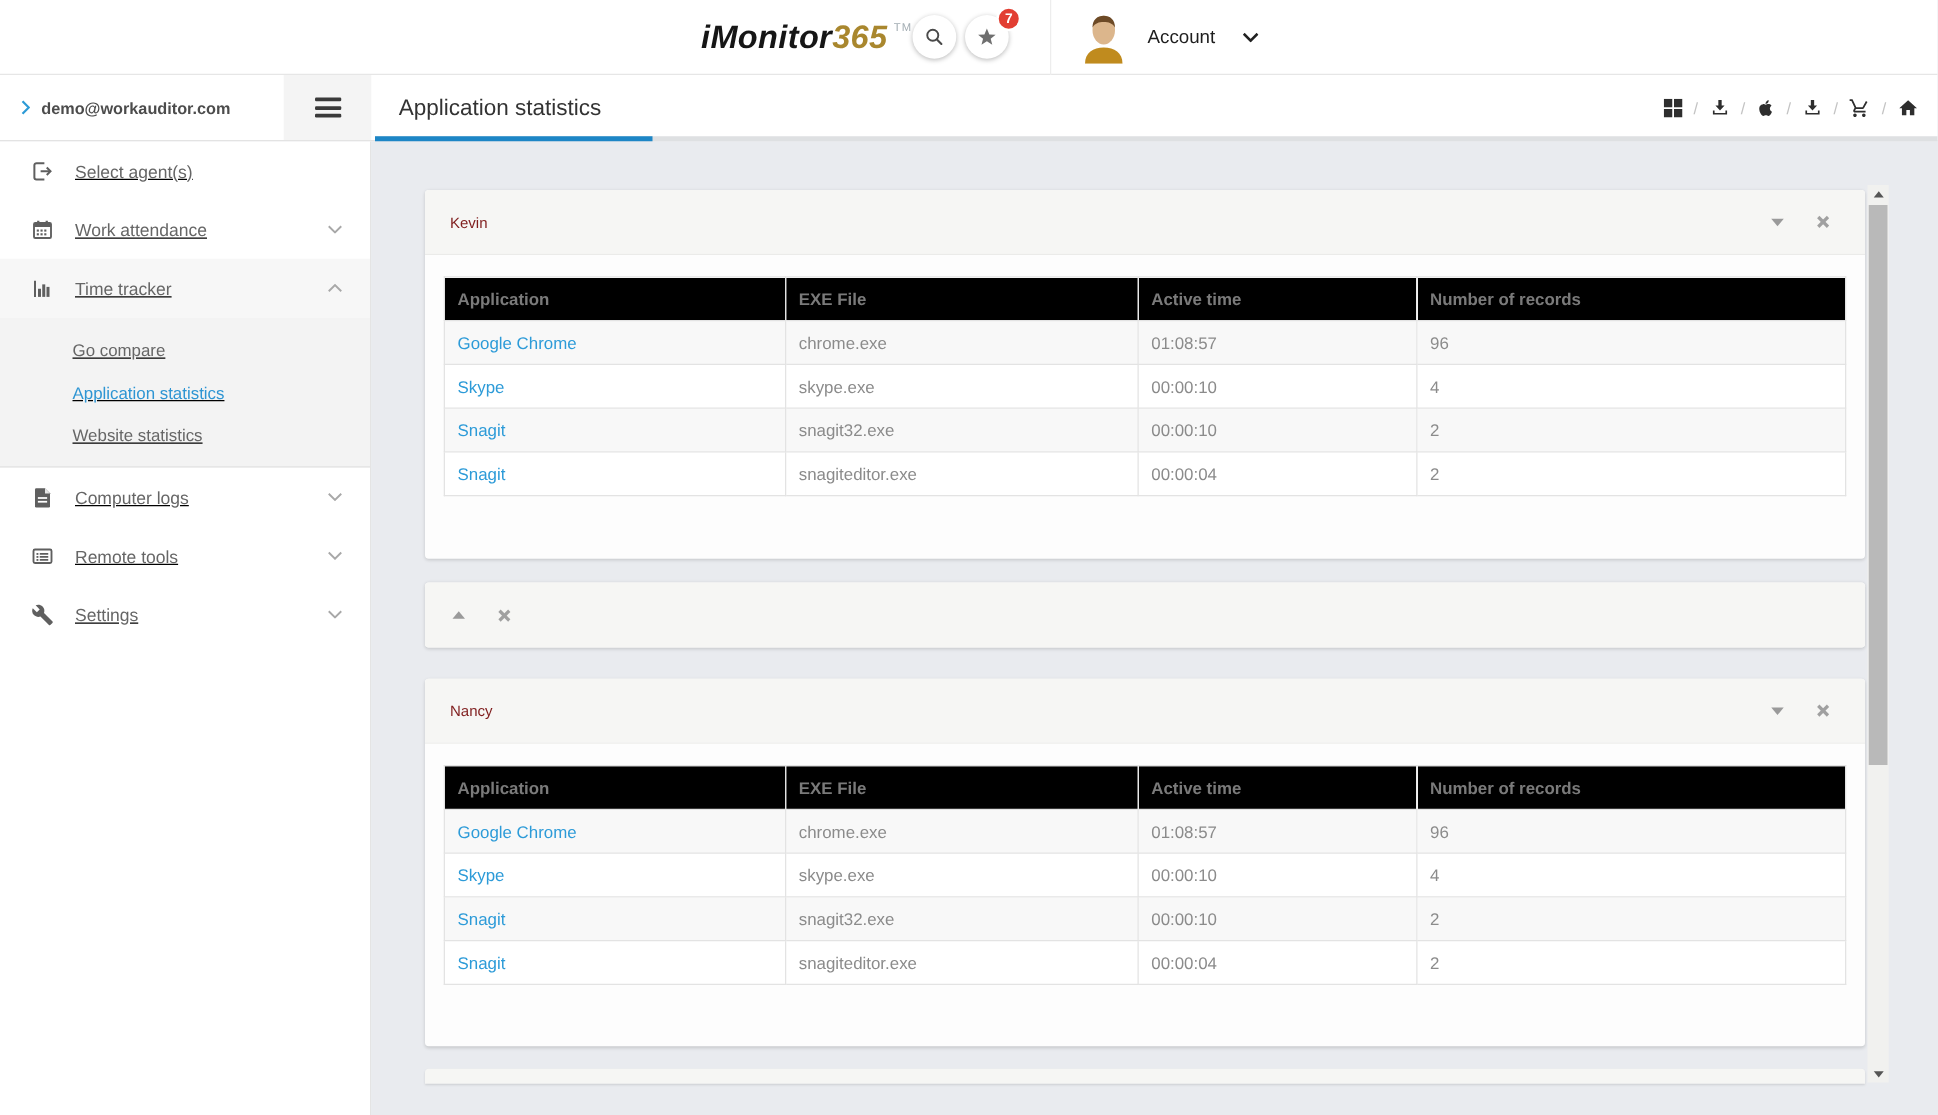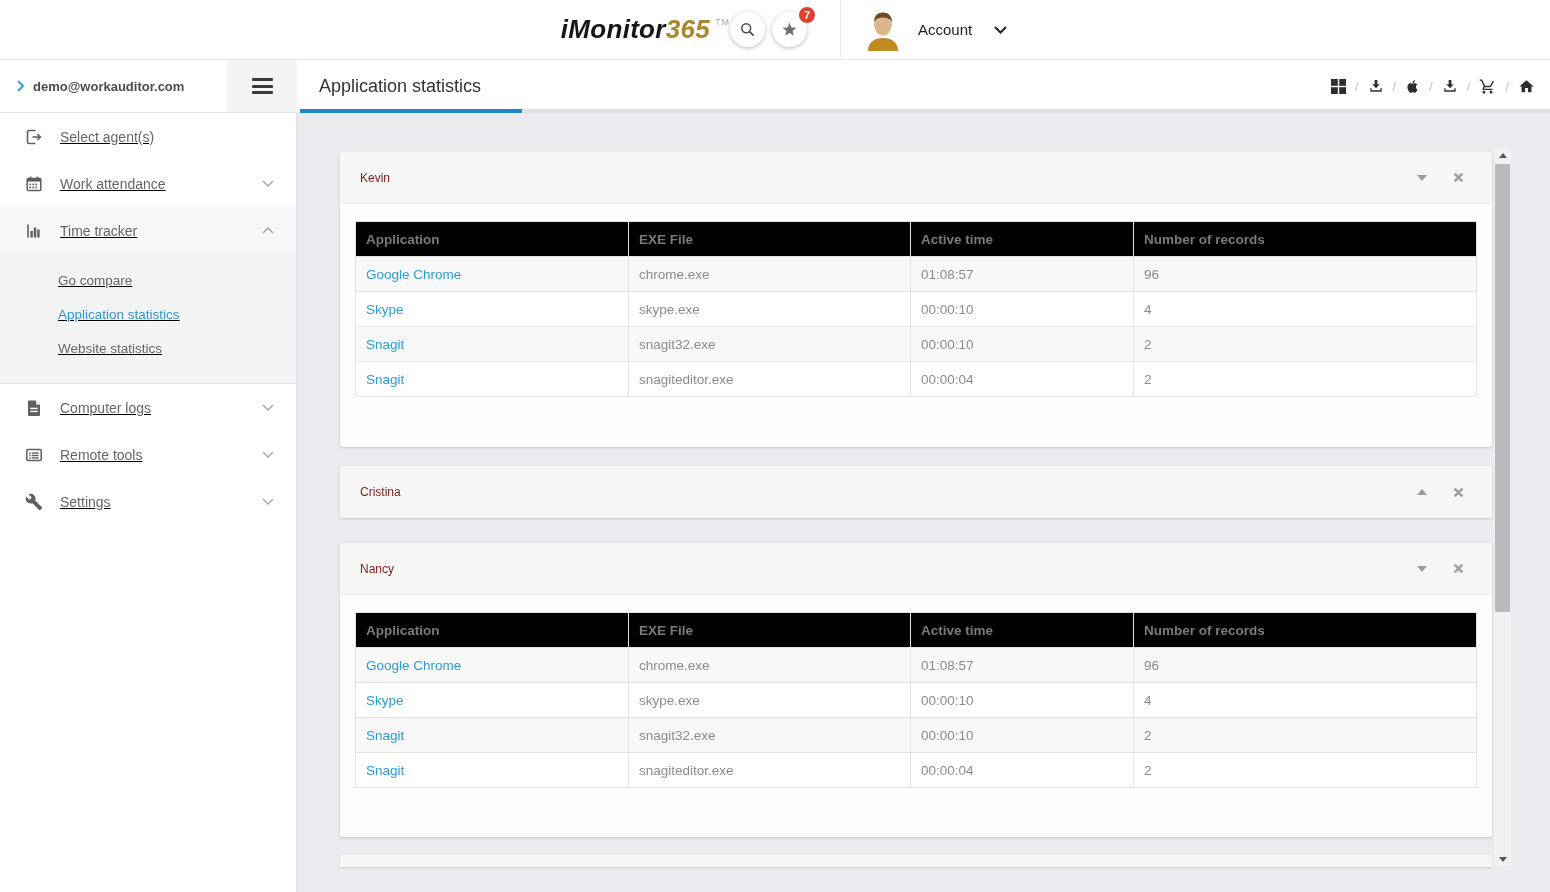--- a/index.html
+++ b/index.html
@@ -58,21 +58,21 @@
   
   .sidebar {
     position:absolute; top:113px; left:0; bottom:0; width:297px;
     background:#fff; border-right:1px solid #e4e4e4;text-decoration:underline;
   }
   .side-item { height:47px; display:flex; align-items:center; padding:0 22px 0 24px; cursor:pointer; }
   .side-item.current { background:#f7f7f7; }
   .side-icon { width:20px; display:flex; justify-content:center; margin-right:16px; flex:none; }
   .side-label { flex:1; font-size:14px; color:#666; }
   .side-chevron { display:flex; align-items:center; }
-  .submenu { background:#f3f3f3; padding:9px 0 18px; border-bottom:1px solid #e2e2e2; }
+  .submenu { background:#f3f3f3; padding:9px 0 8px; border-bottom:1px solid #e2e2e2; }
   .sub-item { height:34px; display:flex; align-items:center; padding-left:58px; font-size:13.5px; color:#666; cursor:pointer; }
   .sub-item.active { color:#2e95d3; }
 
   
   .content { position:absolute; top:113px; left:297px; right:0; bottom:0; background:#e9ebef; overflow:hidden; }
   .panel {
     position:absolute; left:43px; width:1152px; background:#fdfdfd;
     border-radius:3px; box-shadow:0 1px 3px rgba(0,0,0,.16);
   }
   #panel-kevin   { top:39px;  height:295px; }
@@ -401,21 +401,20 @@
               <td>00:00:04</td>
               <td>2</td>
             </tr>
           </tbody>
         </table>
       </div>
     </section>
 
     <section class="panel collapsed" id="panel-cristina">
       <div class="panel-header">
-        <span class="panel-title">Cristina</span>
         <span class="panel-controls">
           <button class="icon-btn">
               <i class="tri up"></i>
             </button>
           <button class="icon-btn">
             <svg width="11" height="11" viewBox="0 0 11 11">
                 <line x1="1.6" y1="1.6" x2="9.4" y2="9.4" stroke="#a0a0a0" stroke-width="2.6"></line>
                 <line x1="9.4" y1="1.6" x2="1.6" y2="9.4" stroke="#a0a0a0" stroke-width="2.6"></line>
               </svg>
           </button>

